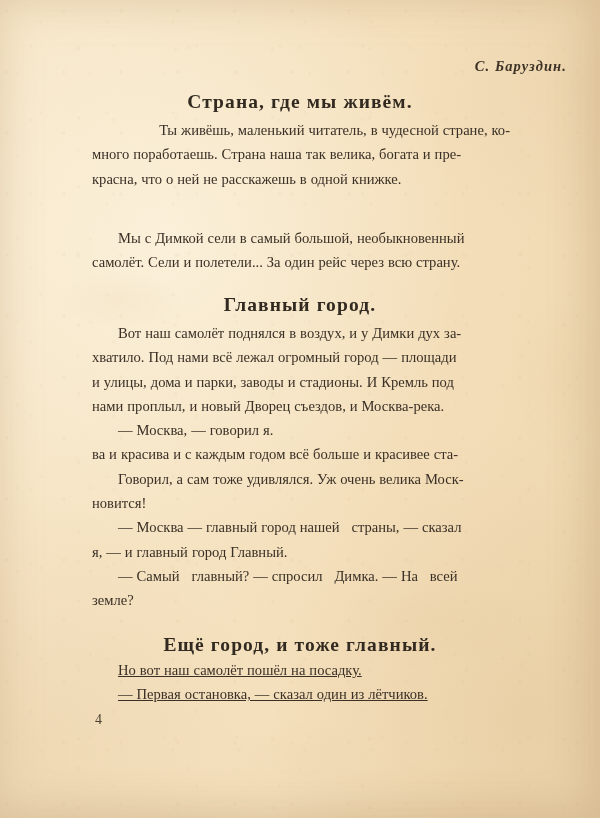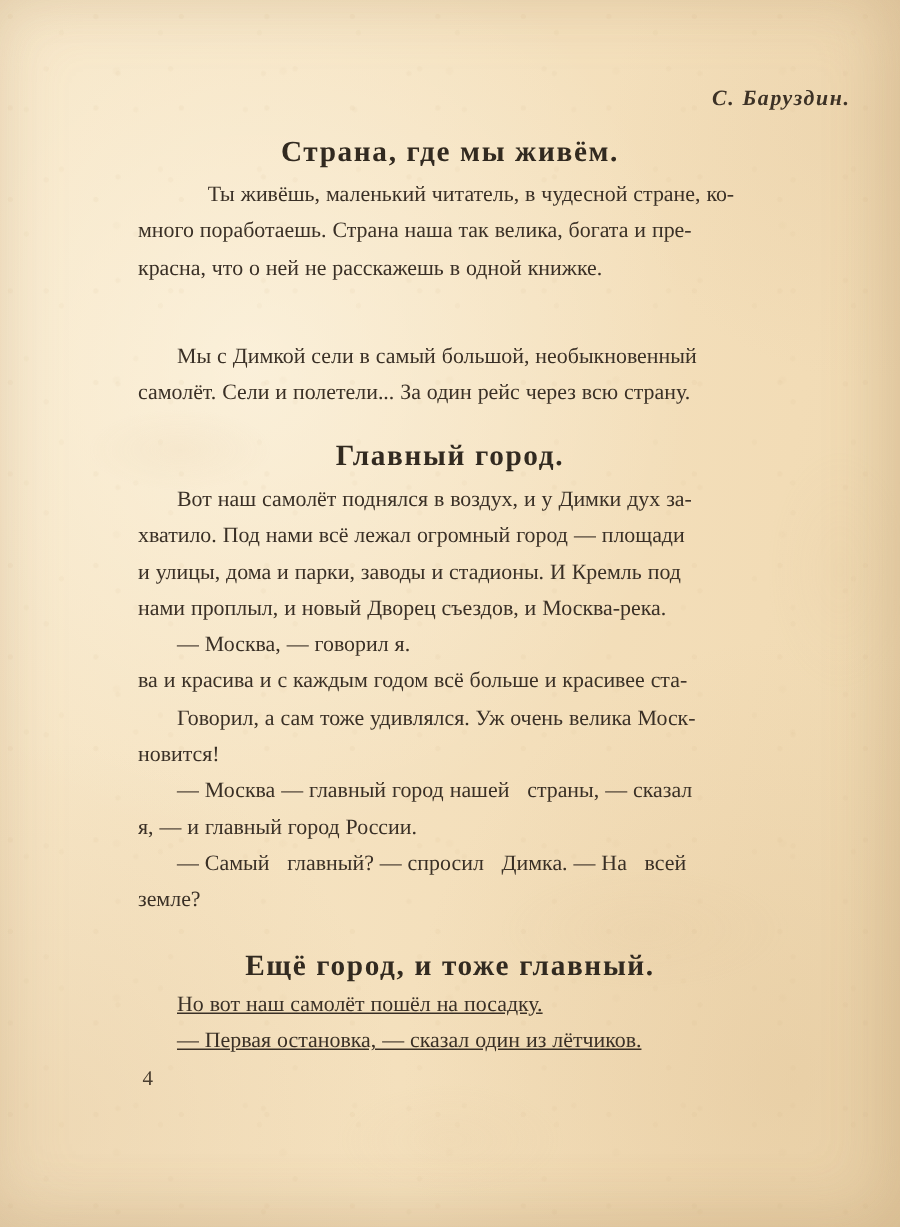--- a/index.html
+++ b/index.html
@@ -99,21 +99,21 @@
     line-height: 24.3px;
     text-align: justify;
     text-align-last: left;
     color: #3a3026;
     hyphens: none;
     word-spacing: 0.3px;
   }
   .para .ln { display: block; white-space: pre; }
   .para .ln.just {
     display: flex;
-    justify-content: center;
+    justify-content: space-between;
     white-space: pre;
   }
   .para .ln.just > span { white-space: pre; }
   .indent { display: inline-block; width: 26px; }
 
   .p-intro1 { top: 118px; }
   .p-intro2 { top: 226px; }
   .p-main   { top: 321px; }
   .p-last   { top: 658px; text-decoration: underline; }
 
@@ -171,21 +171,21 @@
     <div class="para p-main">
       <span class="ln" style="text-indent:26px">Вот наш самолёт поднялся в воздух, и у Димки дух за-</span>
       <span class="ln">хватило. Под нами всё лежал огромный город — площади</span>
       <span class="ln">и улицы, дома и парки, заводы и стадионы. И Кремль под</span>
       <span class="ln">нами проплыл, и новый Дворец съездов, и Москва-река.</span>
       <span class="ln" style="text-indent:26px">— Москва, — говорил я.</span>
       <span class="ln">ва и красива и с каждым годом всё больше и красивее ста-</span>
       <span class="ln" style="text-indent:26px">Говорил, а сам тоже удивлялся. Уж очень велика Моск-</span>
       <span class="ln">новится!</span>
       <span class="ln" style="text-indent:26px">— Москва — главный город нашей   страны, — сказал</span>
-      <span class="ln">я, — и главный город России.</span>
+      <span class="ln">я, — и главный город Главный.</span>
       <span class="ln" style="text-indent:26px">— Самый   главный? — спросил   Димка. — На   всей</span>
       <span class="ln">земле?</span>
     </div>
 
     <div class="h3wrap">
       <h2 class="heading">Ещё город, и тоже главный.</h2>
     </div>
 
     <div class="para p-last">
       <span class="ln" style="text-indent:26px">Но вот наш самолёт пошёл на посадку.</span>

